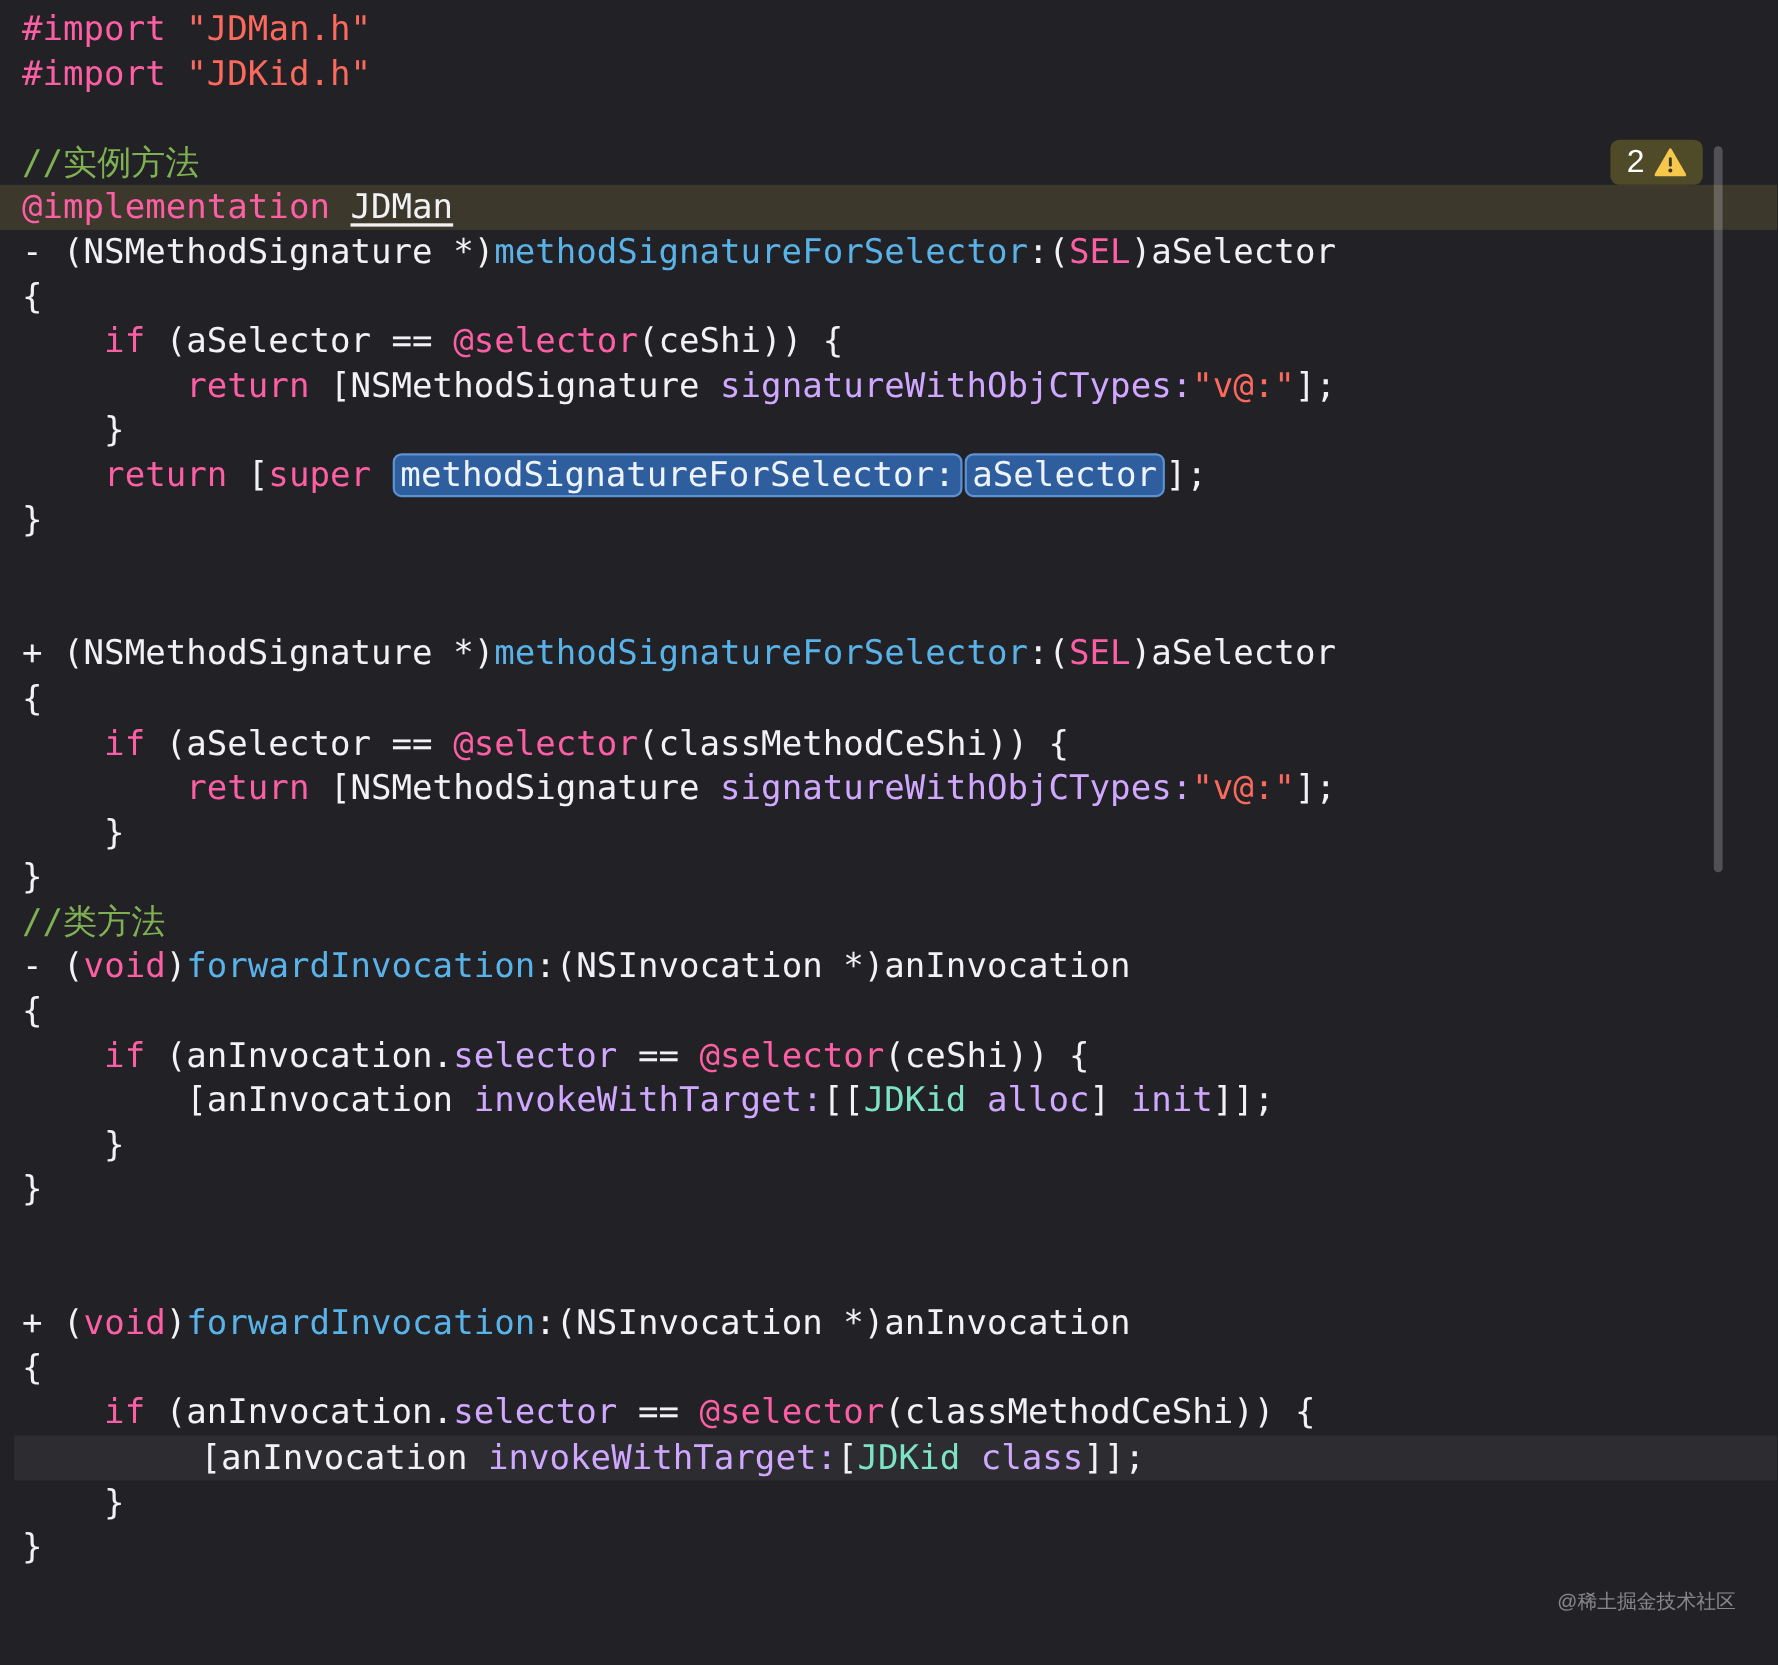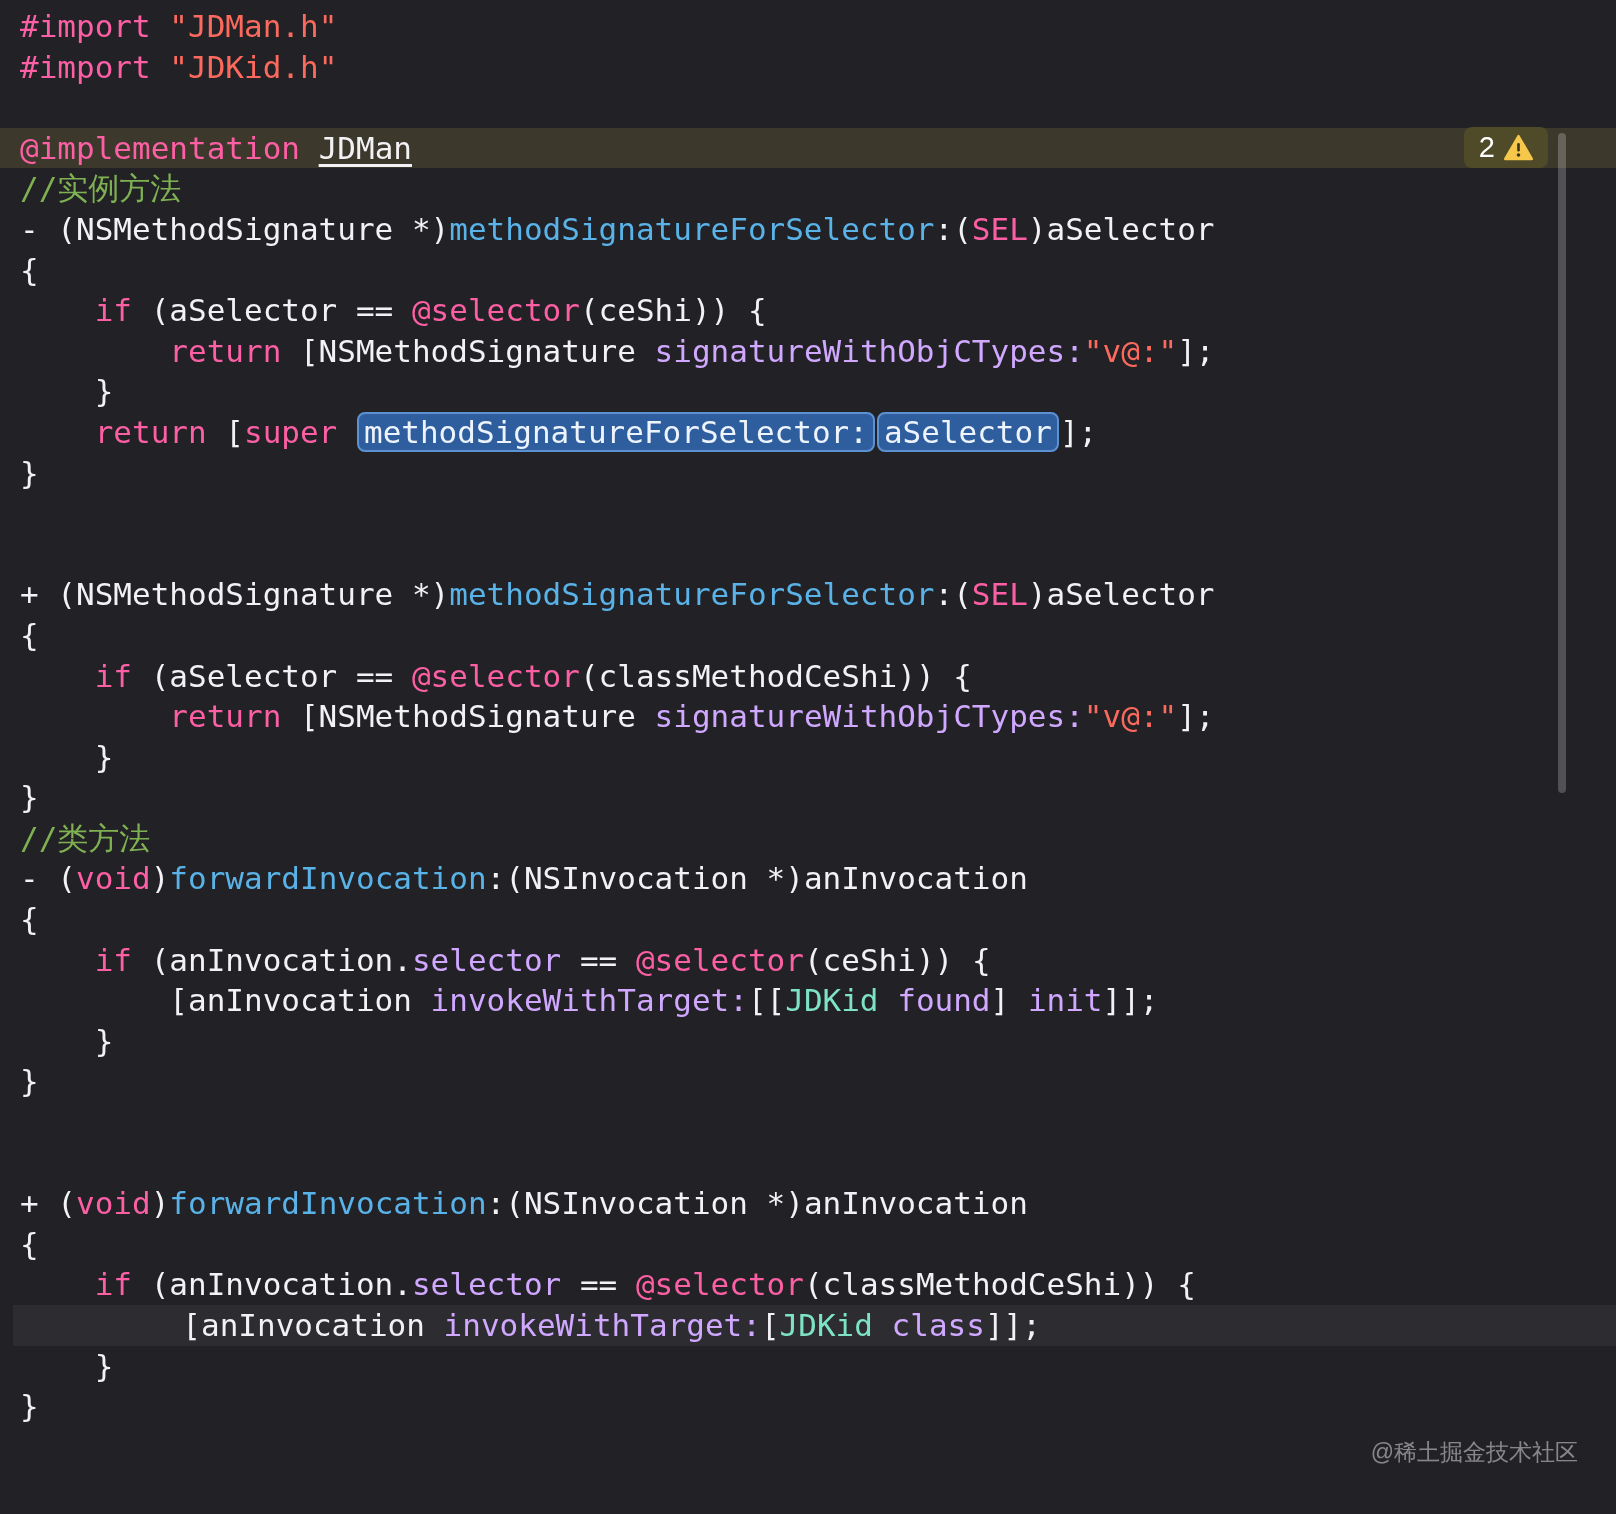--- a/index.html
+++ b/index.html
@@ -94,55 +94,55 @@
     height: 660px;
     border-radius: 4px;
     background: var(--scrollbar-thumb);
   }
 
   .watermark {
     position: absolute;
     right: 38px;
     bottom: 46px;
     font-family: "Liberation Sans", "DejaVu Sans", sans-serif;
-    font-size: 23px;
+    font-size: 18px;
     color: var(--watermark-color);
   }
 </style>
 </head>
 <body>
 
 <div class="editor">
 
   <div id="code">
       <div class="line"><span class="tok-k">#import</span><span class="tok-p"> </span><span class="tok-s">"JDMan.h"</span></div>
       <div class="line"><span class="tok-k">#import</span><span class="tok-p"> </span><span class="tok-s">"JDKid.h"</span></div>
       <div class="line"></div>
+      <div class="line"><span class="tok-c">//实例方法</span></div>
       <div class="line warn-line"><span class="tok-k">@implementation</span><span class="tok-p"> </span><span class="tok-u">JDMan</span></div>
-      <div class="line"><span class="tok-c">//实例方法</span></div>
       <div class="line"><span class="tok-p">- (NSMethodSignature *)</span><span class="tok-d">methodSignatureForSelector</span><span class="tok-p">:(</span><span class="tok-k">SEL</span><span class="tok-p">)aSelector</span></div>
       <div class="line"><span class="tok-p">{</span></div>
       <div class="line"><span class="tok-p">    </span><span class="tok-k">if</span><span class="tok-p"> (aSelector == </span><span class="tok-k">@selector</span><span class="tok-p">(ceShi)) {</span></div>
       <div class="line"><span class="tok-p">        </span><span class="tok-k">return</span><span class="tok-p"> [NSMethodSignature </span><span class="tok-m">signatureWithObjCTypes:</span><span class="tok-s">"v@:"</span><span class="tok-p">];</span></div>
       <div class="line"><span class="tok-p">    }</span></div>
       <div class="line"><span class="tok-p">    </span><span class="tok-k">return</span><span class="tok-p"> [</span><span class="tok-k">super</span><span class="tok-p"> </span><span class="tok-sel1">methodSignatureForSelector:</span><span class="tok-sel2">aSelector</span><span class="tok-p">];</span></div>
       <div class="line"><span class="tok-p">}</span></div>
       <div class="line"></div>
       <div class="line"></div>
       <div class="line"><span class="tok-p">+ (NSMethodSignature *)</span><span class="tok-d">methodSignatureForSelector</span><span class="tok-p">:(</span><span class="tok-k">SEL</span><span class="tok-p">)aSelector</span></div>
       <div class="line"><span class="tok-p">{</span></div>
       <div class="line"><span class="tok-p">    </span><span class="tok-k">if</span><span class="tok-p"> (aSelector == </span><span class="tok-k">@selector</span><span class="tok-p">(classMethodCeShi)) {</span></div>
       <div class="line"><span class="tok-p">        </span><span class="tok-k">return</span><span class="tok-p"> [NSMethodSignature </span><span class="tok-m">signatureWithObjCTypes:</span><span class="tok-s">"v@:"</span><span class="tok-p">];</span></div>
       <div class="line"><span class="tok-p">    }</span></div>
       <div class="line"><span class="tok-p">}</span></div>
       <div class="line"><span class="tok-c">//类方法</span></div>
       <div class="line"><span class="tok-p">- (</span><span class="tok-k">void</span><span class="tok-p">)</span><span class="tok-d">forwardInvocation</span><span class="tok-p">:(NSInvocation *)anInvocation</span></div>
       <div class="line"><span class="tok-p">{</span></div>
       <div class="line"><span class="tok-p">    </span><span class="tok-k">if</span><span class="tok-p"> (anInvocation.</span><span class="tok-m">selector</span><span class="tok-p"> == </span><span class="tok-k">@selector</span><span class="tok-p">(ceShi)) {</span></div>
-      <div class="line"><span class="tok-p">        [anInvocation </span><span class="tok-m">invokeWithTarget:</span><span class="tok-p">[[</span><span class="tok-t">JDKid</span><span class="tok-p"> </span><span class="tok-m">found</span><span class="tok-p">] </span><span class="tok-m">init</span><span class="tok-p">]];</span></div>
+      <div class="line"><span class="tok-p">        [anInvocation </span><span class="tok-m">invokeWithTarget:</span><span class="tok-p">[[</span><span class="tok-t">JDKid</span><span class="tok-p"> </span><span class="tok-m">alloc</span><span class="tok-p">] </span><span class="tok-m">init</span><span class="tok-p">]];</span></div>
       <div class="line"><span class="tok-p">    }</span></div>
       <div class="line"><span class="tok-p">}</span></div>
       <div class="line"></div>
       <div class="line"></div>
       <div class="line"><span class="tok-p">+ (</span><span class="tok-k">void</span><span class="tok-p">)</span><span class="tok-d">forwardInvocation</span><span class="tok-p">:(NSInvocation *)anInvocation</span></div>
       <div class="line"><span class="tok-p">{</span></div>
       <div class="line"><span class="tok-p">    </span><span class="tok-k">if</span><span class="tok-p"> (anInvocation.</span><span class="tok-m">selector</span><span class="tok-p"> == </span><span class="tok-k">@selector</span><span class="tok-p">(classMethodCeShi)) {</span></div>
       <div class="line hl-line"><span class="tok-p">        [anInvocation </span><span class="tok-m">invokeWithTarget:</span><span class="tok-p">[</span><span class="tok-t">JDKid</span><span class="tok-p"> </span><span class="tok-m">class</span><span class="tok-p">]];</span></div>
       <div class="line"><span class="tok-p">    }</span></div>
       <div class="line"><span class="tok-p">}</span></div>

